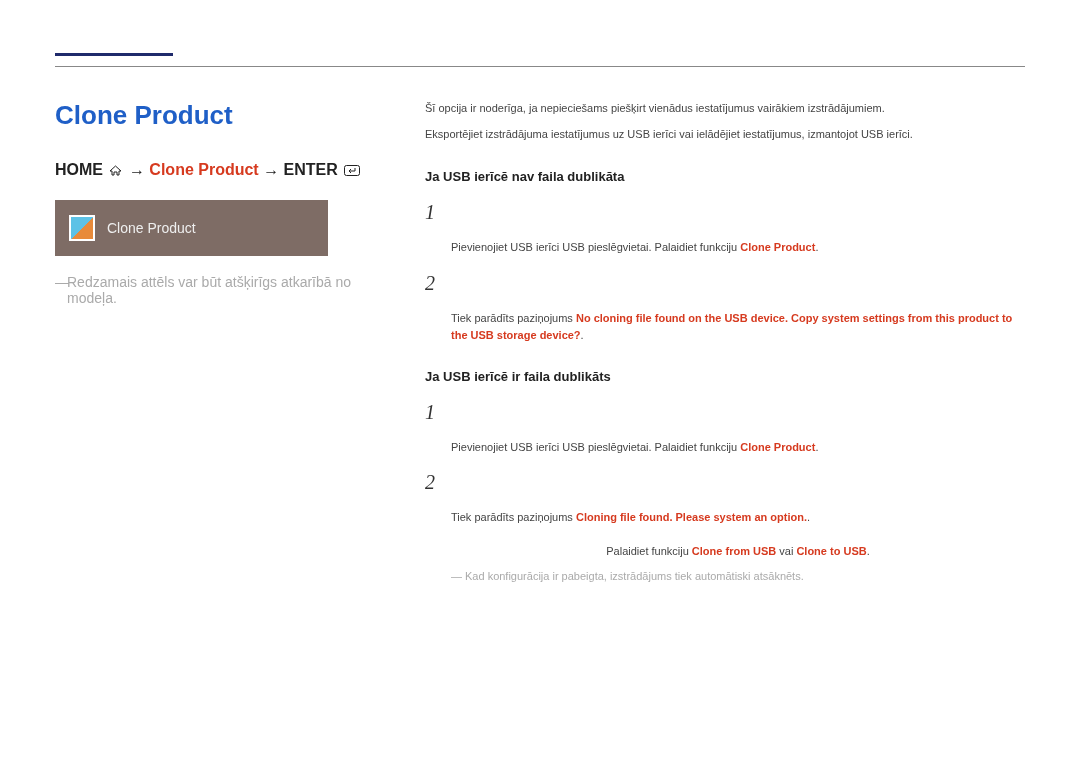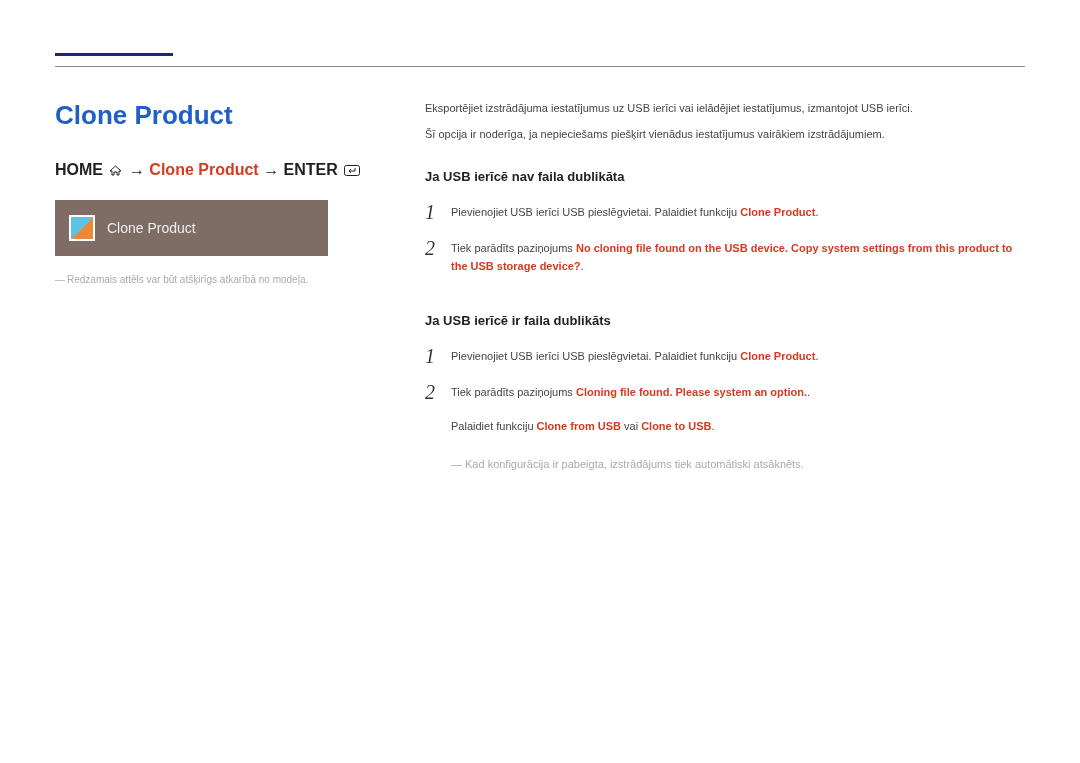--- a/index.html
+++ b/index.html
@@ -74,73 +74,73 @@
     position: relative;
     border: 2px solid #fff;
   }
   .menu-text {
     color: #eee;
     font-size: 14px;
     font-weight: 300;
   }
   .note {
     color: #aaa;
-    font-size: 10px;
+    font-size: 14px;
     margin-top: 18px;
     position: relative;
     padding-left: 12px;
   }
   .note::before {
     content: "―";
     position: absolute;
     left: 0;
     color: #aaa;
   }
   .right-col p { margin-bottom: 8px; }
   .subhead {
     font-size: 13px;
     font-weight: 700;
     color: #222;
-    margin-top: 36px;
+    margin-top: 22px;
     margin-bottom: 14px;
   }
   .right-col .subhead:first-of-type { margin-top: 24px; }
   .step {
     display: flex;
     align-items: flex-start;
     margin-bottom: 16px;
   }
   .step-num {
     font-family: Georgia, "Times New Roman", serif;
     font-style: italic;
     font-size: 20px;
     color: #333;
     width: 26px;
     flex-shrink: 0;
     line-height: 1;
   }
-  .step-body { flex: 1; padding-top: 2px; }
+  .step-body { flex: 1; padding-top: 2px; margin-top: 35px; }
   .hl { color: #d63a1f; font-weight: 700; }
-  .indent { padding-left: 26px; margin-bottom: 6px; }
+  .indent { padding-left: 26px; margin-bottom: 6px; text-align: center; }
   .dash-item {
     padding-left: 40px;
     position: relative;
     margin-bottom: 4px;
   }
   .dash-item::before {
     content: "–";
     position: absolute;
     left: 26px;
     color: #333;
   }
   .final-note {
     color: #aaa;
     padding-left: 40px;
     position: relative;
-    margin-top: 20px;
+    margin-top: 8px;
   }
   .final-note::before {
     content: "―";
     position: absolute;
     left: 26px;
     color: #aaa;
   }
   .icon-inline {
     display: inline-block;
     vertical-align: middle;
@@ -176,22 +176,22 @@
         </span>
       </div>
       <div class="menu-card">
         <div class="menu-icon"></div>
         <div class="menu-text">Clone Product</div>
       </div>
       <div class="note">Redzamais attēls var būt atšķirīgs atkarībā no modeļa.</div>
     </div>
 
     <div class="right-col">
+      <p>Šī opcija ir noderīga, ja nepieciešams piešķirt vienādus iestatījumus vairākiem izstrādājumiem.</p>
       <p>Eksportējiet izstrādājuma iestatījumus uz USB ierīci vai ielādējiet iestatījumus, izmantojot USB ierīci.</p>
-      <p>Šī opcija ir noderīga, ja nepieciešams piešķirt vienādus iestatījumus vairākiem izstrādājumiem.</p>
 
       <div class="subhead">Ja USB ierīcē nav faila dublikāta</div>
 
       <div class="step">
         <div class="step-num">1</div>
         <div class="step-body">
           <span>Pievienojiet USB ierīci USB pieslēgvietai. Palaidiet funkciju </span><span class="hl">Clone Product</span><span>.</span>
         </div>
       </div>
 

